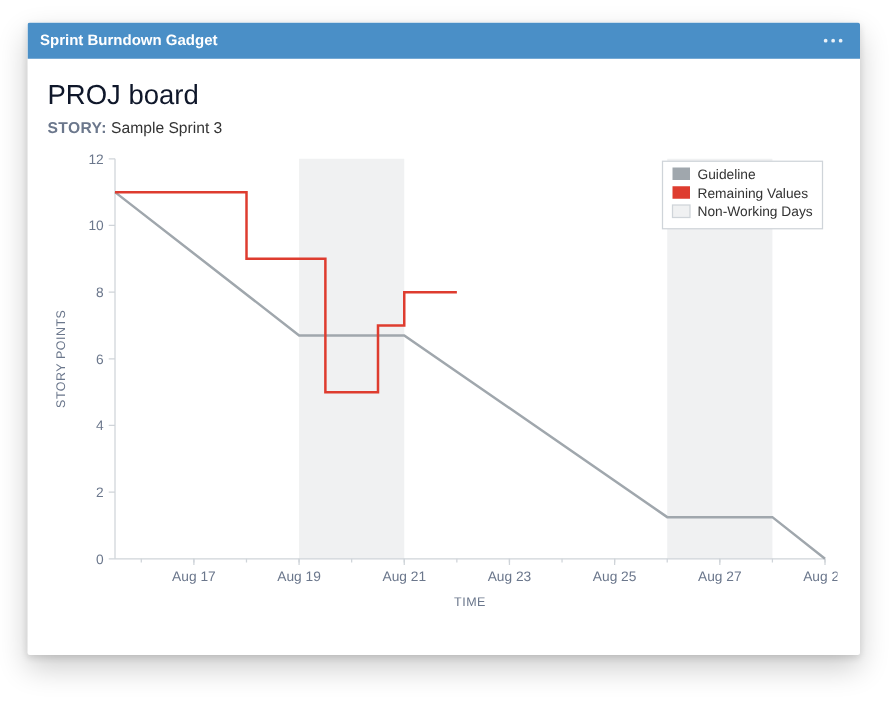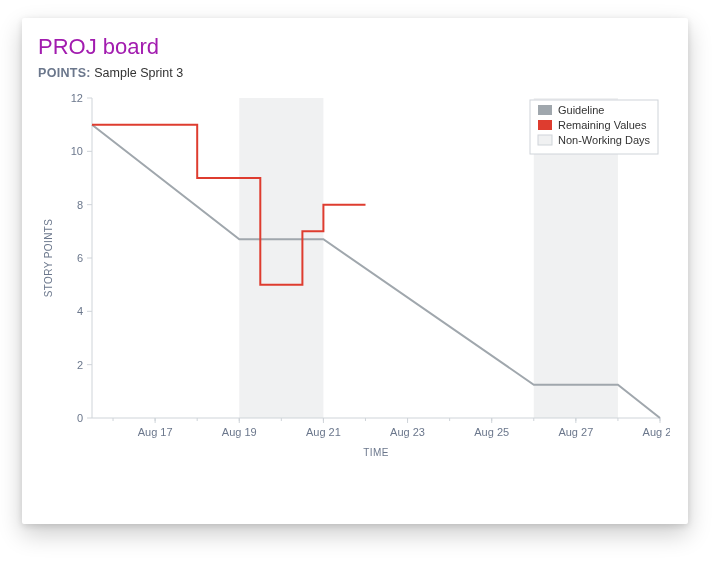--- a/index.html
+++ b/index.html
@@ -43,21 +43,21 @@
     cursor: pointer;
   }
   .gadget-menu span {
     width: 3px; height: 3px; border-radius: 50%; background: #eaf2f9; display: block;
   }
   .content {
     padding: 14px 16px 10px 16px;
   }
   .board-title {
     font-size: 22px;
-    color: #a21caf;
+    color: #0f172a;
     margin: 2px 0 6px 0;
     font-weight: 400;
   }
   .sprint-line {
     font-size: 12.5px;
     color: #333;
     margin-bottom: 4px;
   }
   .sprint-label {
     color: #6b778c;
@@ -88,25 +88,33 @@
   .legend-text {
     font-size: 11px;
     fill: #333;
   }
 </style>
 </head>
 <body>
 <div class="stage">
   <div class="gadget">
 
+    <div class="gadget-header">
+      <span>Sprint Burndown Gadget</span>
+      <div class="gadget-menu" title="Gadget menu">
+        <span></span>
+          <span></span>
+          <span></span>
+      </div>
+    </div>
 
     <div class="content">
       <div class="board-title">PROJ board</div>
       <div class="sprint-line">
-        <span class="sprint-label">POINTS:</span>
+        <span class="sprint-label">STORY:</span>
         <span>Sample Sprint 3</span>
       </div>
 
       <div class="chart-wrap">
         <svg id="chart-svg" width="632" height="380" viewBox="0 0 632 380">
             <rect x="201.25925925925924" y="12" width="84.14814814814815" height="320" fill="#f0f1f2"></rect>
             <rect x="495.77777777777777" y="12" width="84.14814814814821" height="320" fill="#f0f1f2"></rect>
             <line x1="54" y1="12" x2="54" y2="332" stroke="#cfd4d9" stroke-width="1"></line>
             <line x1="54" y1="332" x2="622" y2="332" stroke="#cfd4d9" stroke-width="1"></line>
             <line x1="49" y1="332" x2="54" y2="332" stroke="#cfd4d9" stroke-width="1"></line>

